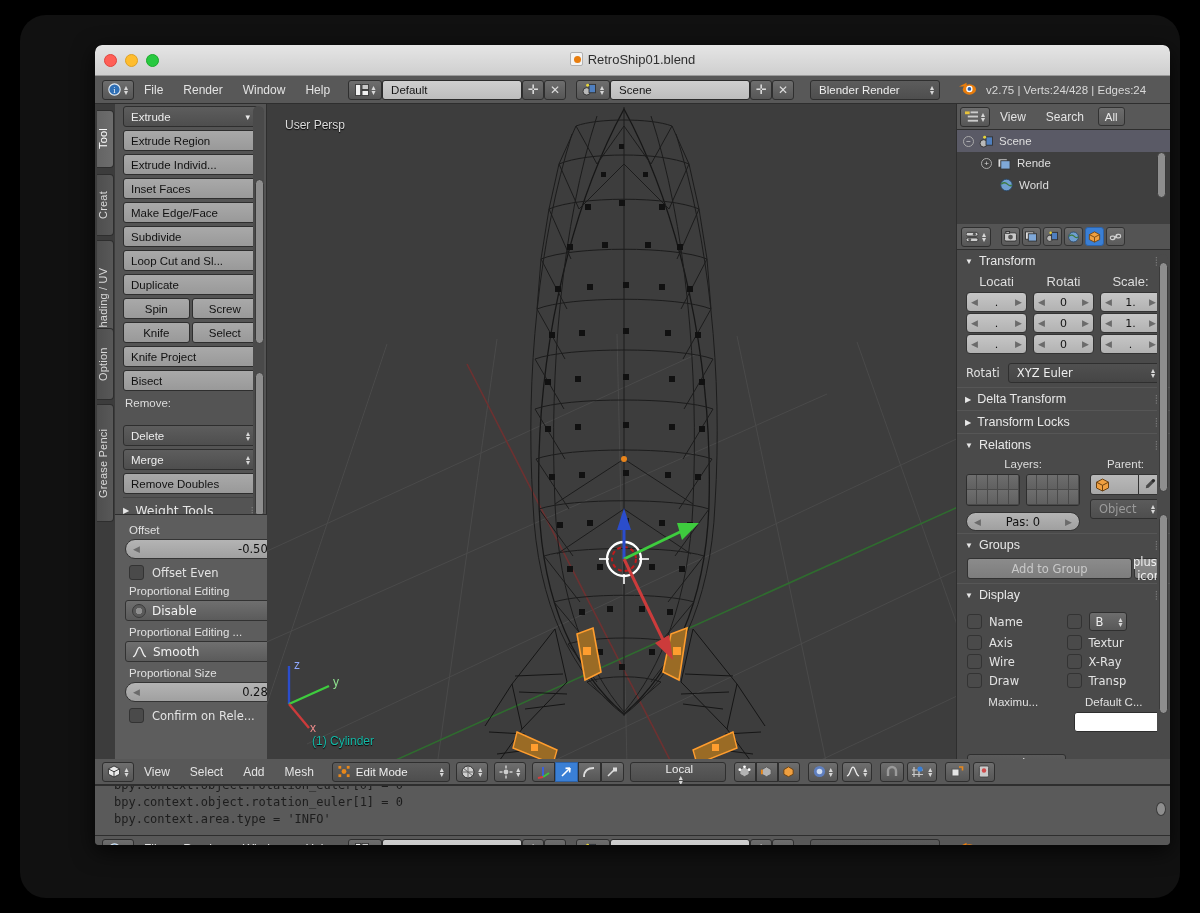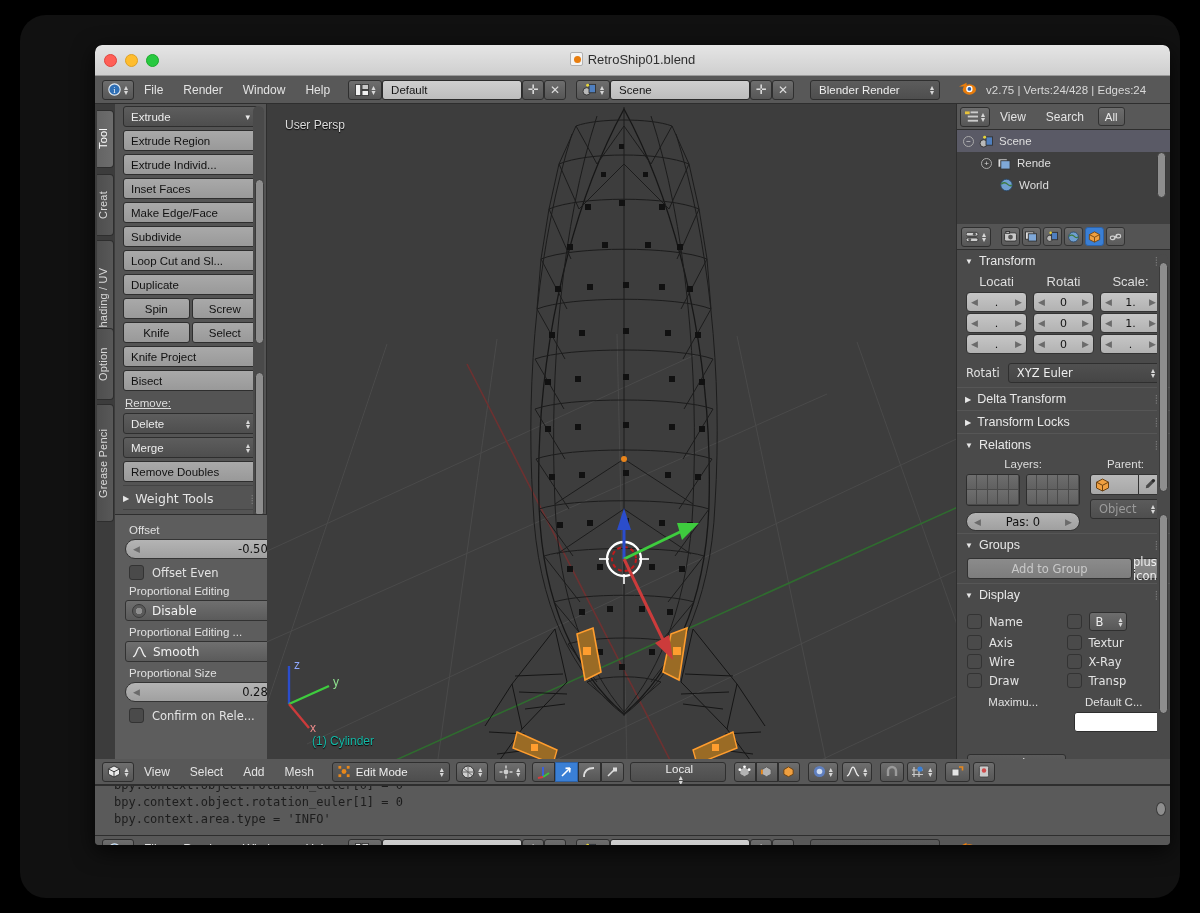--- a/index.html
+++ b/index.html
@@ -53,21 +53,21 @@
   .hdr {
     background: #585858; border-bottom: 1px solid #2e2e2e;
     display: flex; align-items: center; height: 26px; padding: 0 3px;
     font-size: 11.5px; color: #e2e2e2; font-family: "Liberation Sans", sans-serif;
     white-space: nowrap; overflow: hidden;
   }
   .menu-lbl { padding: 0 10px; color: #e3e3e3; font-size: 12px; }
   .btn {
     background: linear-gradient(#6d6d6d,#5a5a5a);
     border: 1px solid #323232; border-radius: 3px;
-    color: #e9e9e9; font-size: 11.5px; text-align: left;
+    color: #e9e9e9; font-size: 11.5px; text-align: right;
     display: flex; align-items: center; justify-content: center;
     height: 19px; padding: 0 6px;
   }
   .iconbtn {
     background: linear-gradient(#6e6e6e,#565656);
     border: 1px solid #2f2f2f; border-radius: 3px;
     height: 20px; display: flex; align-items: center; justify-content: center;
     padding: 0 3px; color: #ddd;
   }
   .spin { display: inline-flex; flex-direction: column; line-height: 5px; font-size: 8px; margin-left: 3px; color: #d8d8d8;}
@@ -113,21 +113,21 @@
     border: 1px solid #2e2e2e; border-radius: 3px;
     display: flex; align-items: center; padding: 0 7px;
     color: #111; font-size: 11.5px; font-family: "Liberation Sans", sans-serif;
   }
   .tsbtn.dark {
     background: linear-gradient(#5d5d5d,#4e4e4e); color: #ececec;
     justify-content: space-between;
   }
   .tsrow { display: flex; gap: 2px; margin: 0 8px 3px 8px; }
   .tsrow .tsbtn { flex: 1; margin: 0; justify-content: center; }
-  .tslabel { color:#ddd; font-size:11.5px; margin: 6px 0 4px 10px; font-family:"Liberation Sans",sans-serif;text-decoration:underline;}
+  .tslabel { color:#ddd; font-size:11.5px; margin: 6px 0 16px 10px; font-family:"Liberation Sans",sans-serif;}
   .tshead {
     margin: 3px 8px; color: #e6e6e6; font-size: 12.5px;
     display:flex; align-items:center; gap:6px;
     border-top: 1px solid #444; padding-top: 5px;
   }
   .tri { font-size: 8px; }
   .grip { margin-left:auto; color:#777; font-size:9px; letter-spacing:1px;}
   
   #oppanel {
     position: absolute; left: 20px; bottom: 0; width: 200px; height: 245px;

